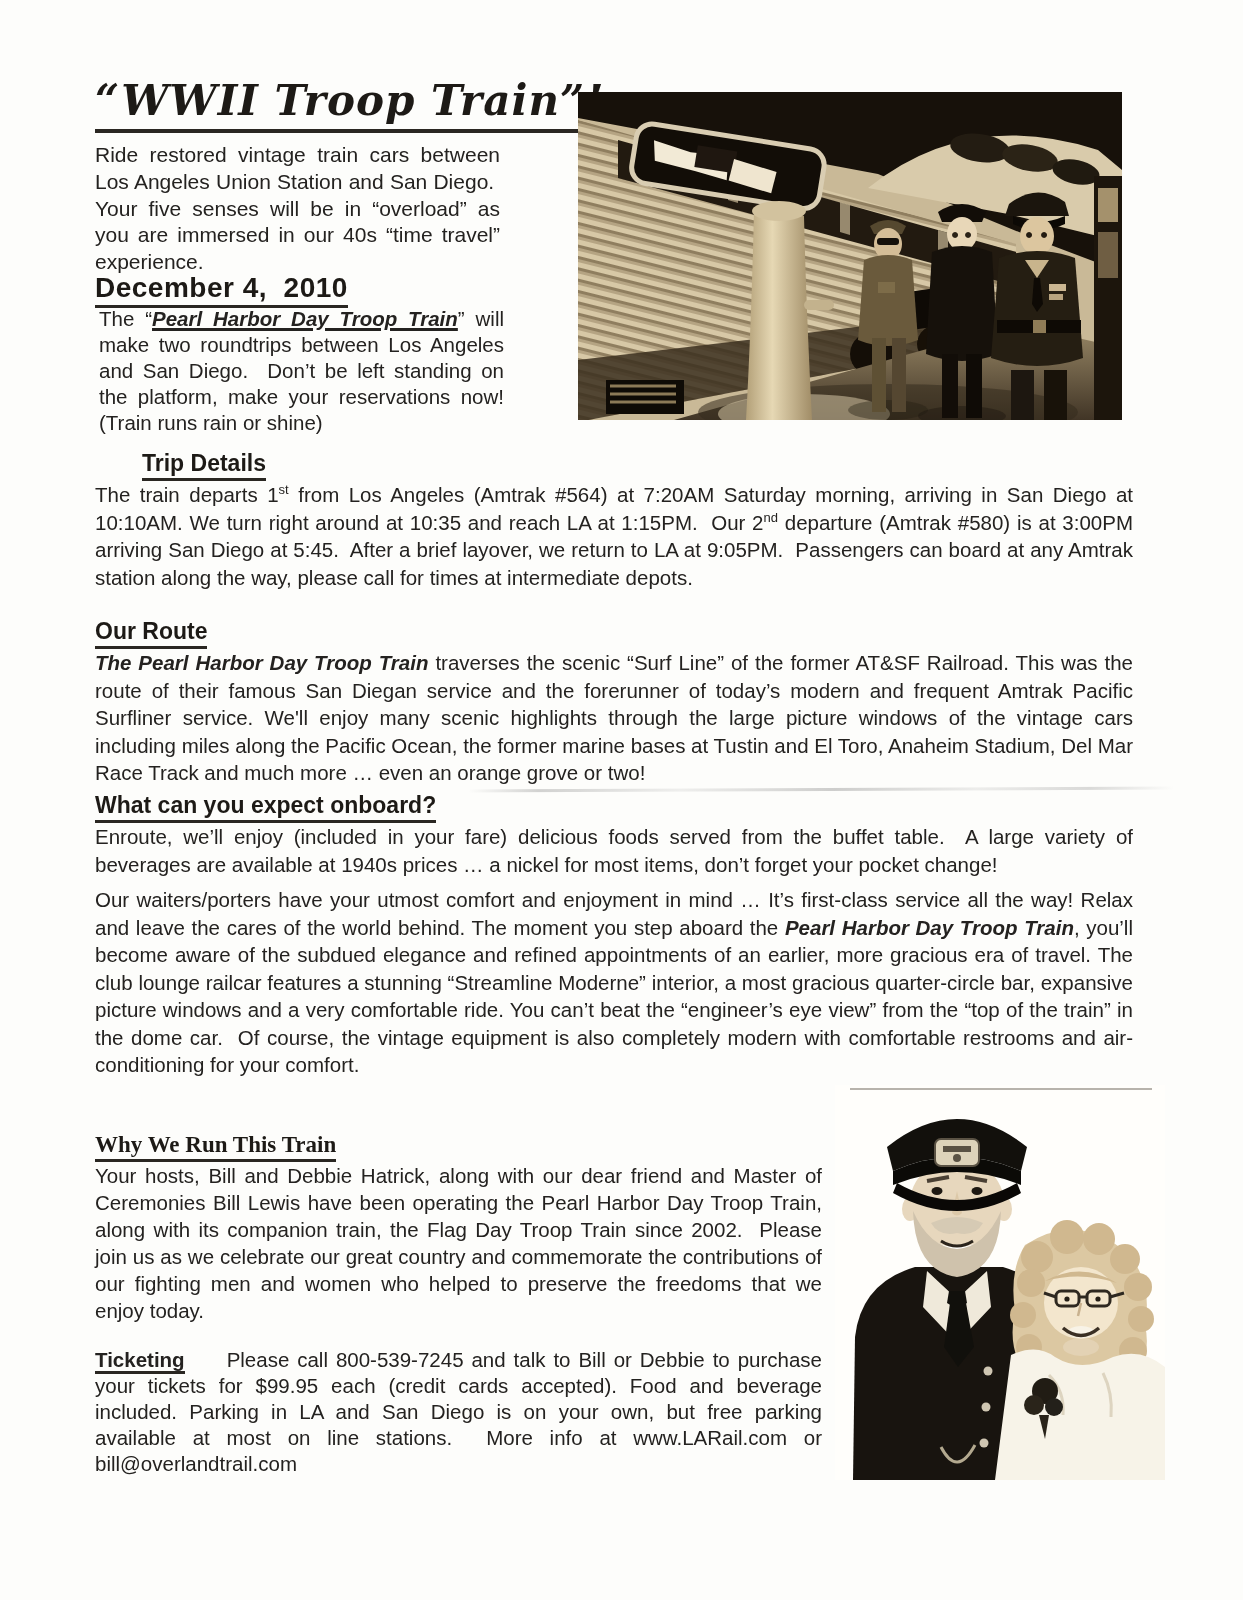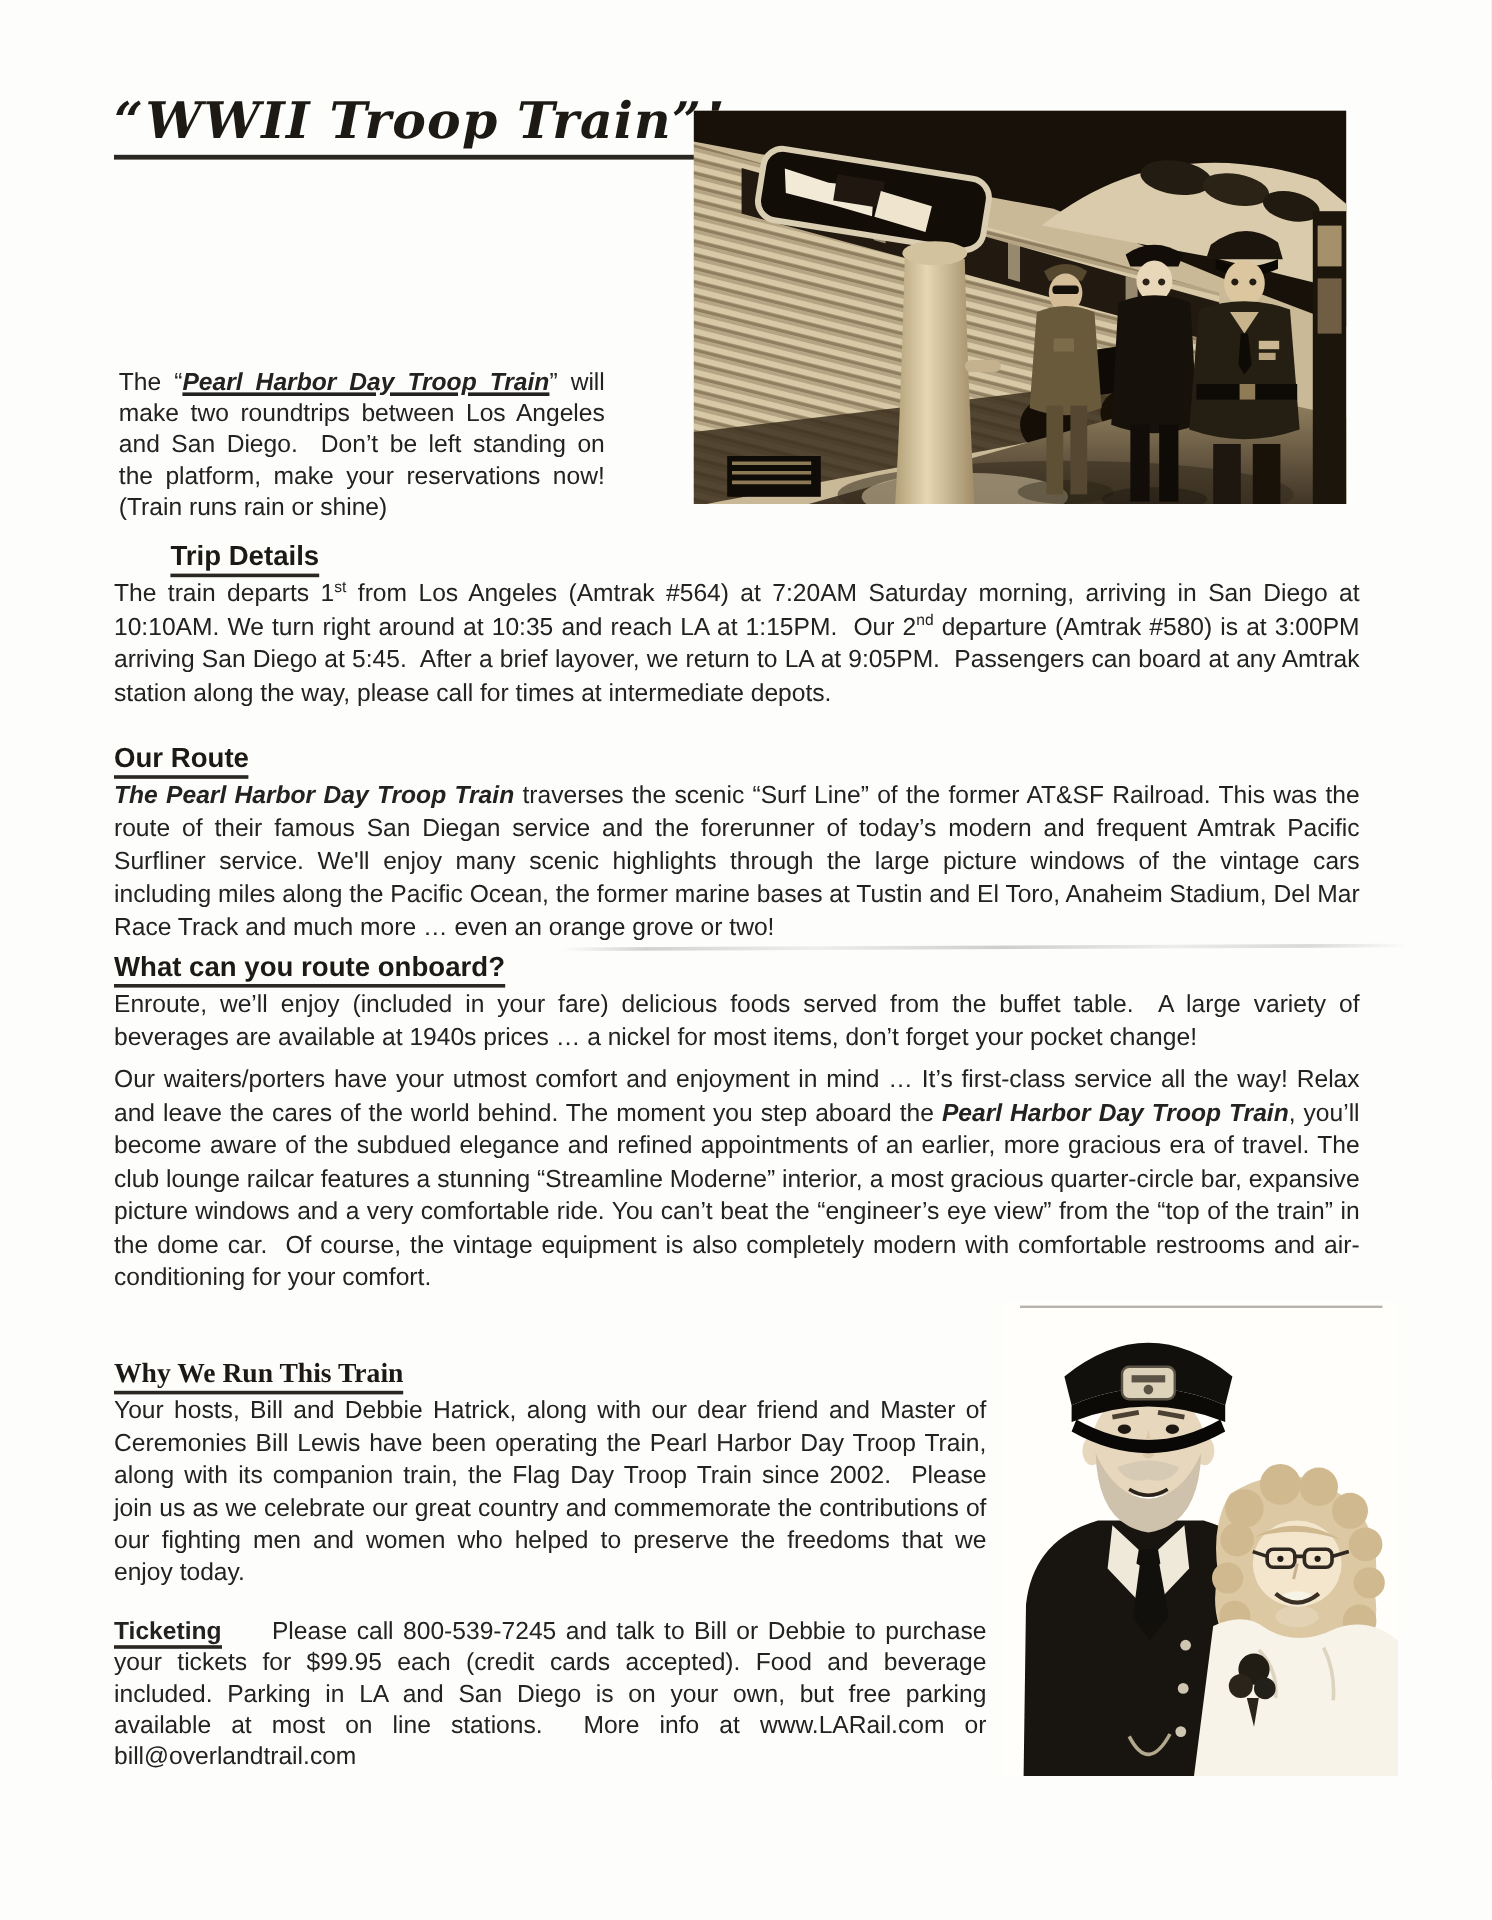--- a/index.html
+++ b/index.html
@@ -60,21 +60,23 @@
   .photo2{left:835px;top:1085px;width:330px;height:395px;}
   .photo1 svg,.photo2 svg{display:block;width:100%;height:100%;}
 </style>
 </head>
 <body>
 
 <div class="page">
 
   <h1 class="abs title">“WWII Troop Train”!</h1>
 
-
+  <p class="abs intro just">Ride restored vintage train cars between Los Angeles Union Station and San Diego.&nbsp; Your five senses will be in “overload” as you are immersed in our 40s “time travel” experience.</p>
+
+  <h2 class="abs dec-h">December 4,&nbsp; 2010</h2>
 
   <p class="abs dec-p just"><span>The “</span><span class="bi u">Pearl Harbor Day Troop Train</span><span>” will make two roundtrips between Los Angeles and San Diego.&nbsp; Don’t be left standing on the platform, make your reservations now! (Train runs rain or shine)</span></p>
 
   <div class="abs photo1" role="img" aria-label="Three servicemen in 1940s uniforms walking on a station platform beside a streamlined stainless troop train">
     <svg viewBox="0 0 544 328" preserveAspectRatio="none">
       <defs>
         <pattern id="flute" width="10" height="11" patternUnits="userSpaceOnUse" patternTransform="rotate(14)">
           <rect width="10" height="11" fill="#d7c8a6"></rect>
           <rect y="5" width="10" height="3" fill="#8f7e5f"></rect>
           <rect y="8" width="10" height="3" fill="#b5a483"></rect>
@@ -171,21 +173,21 @@
   </div>
 
   <h3 class="abs sec-h trip-h">Trip Details</h3>
   <p class="abs trip-p just"><span>The train </span><span class="b">departs</span><span> 1</span><sup>st</sup><span> from Los Angeles (Amtrak #564) at 7:20AM Saturday morning, arriving in San Diego at 10:10AM. We turn right around at 10:35 and reach LA at 1:15PM.&nbsp; Our 2</span><sup>nd</sup><span> departure (Amtrak #580) is at 3:00PM arriving San Diego at 5:45.&nbsp; After a brief layover, we return to LA at 9:05PM.&nbsp; Passengers can board at any Amtrak station along the way, please call for times at intermediate depots.</span></p>
 
   <h3 class="abs sec-h route-h">Our Route</h3>
   <p class="abs route-p just"><span class="bi">The Pearl Harbor Day Troop Train</span><span> traverses the scenic “Surf Line” of the former AT&amp;SF Railroad. This was the route of their famous San Diegan service and the forerunner of today’s modern and frequent Amtrak Pacific Surfliner service. We'll enjoy many scenic highlights through the large picture windows of the vintage cars including miles along the Pacific Ocean, the former marine bases at Tustin and El Toro, Anaheim Stadium, Del Mar Race Track and much more … even an orange grove or two!</span></p>
 
   <div class="abs smudge"></div>
 
-  <h3 class="abs sec-h onboard-h">What can you route onboard?</h3>
+  <h3 class="abs sec-h onboard-h">What can you expect onboard?</h3>
   <p class="abs onboard-p1 just">Enroute, we’ll enjoy (included in your fare) delicious foods served from the buffet table.&nbsp; A large variety of beverages are available at 1940s prices … a nickel for most items, don’t forget your pocket change!</p>
   <p class="abs onboard-p2 just"><span>Our waiters/porters have your utmost comfort and enjoyment in mind … It’s first-class service all the way! Relax and leave the cares of the world behind. The moment you step aboard the </span><span class="bi">Pearl Harbor Day Troop Train</span><span>, you’ll become aware of the subdued elegance and refined appointments of an earlier, more gracious era of travel. The club lounge railcar features a stunning “Streamline Moderne” interior, a most gracious quarter-circle bar, expansive picture windows and a very comfortable ride. You can’t beat the “engineer’s eye view” from the “top of the train” in the dome car.&nbsp; Of course, the vintage equipment is also completely modern with comfortable restrooms and air-conditioning for your comfort.</span></p>
 
   <h3 class="abs sec-h why-h">Why We Run This Train</h3>
   <p class="abs why-p just"><span class="b">Your hosts, Bill and Debbie Hatrick, along with our dear friend and Master of Ceremonies Bill Lewis</span><span> have been operating the Pearl Harbor Day Troop Train, along with its companion train, the Flag Day Troop Train since 2002.&nbsp; Please join us as we celebrate our great country and commemorate the contributions of our fighting men and women who helped to preserve the freedoms that we enjoy today.</span></p>
 
   <p class="abs ticket-p just"><span class="tk-head">Ticketing</span><span>Please call </span><span class="b">800-539-7245</span><span> and talk to Bill or Debbie to purchase your tickets for $99.95 each (credit cards accepted). Food and beverage included. Parking in LA and San Diego is on your own, but free parking available at most on line stations.</span><span class="spacer"></span><span>More info at </span><span class="b">www.LARail.com</span><span> or bill@overlandtrail.com</span></p>
 
   <div class="abs photo2" role="img" aria-label="Host in vintage conductor cap and uniform with hostess in white blouse">
     <svg viewBox="0 0 330 395">

